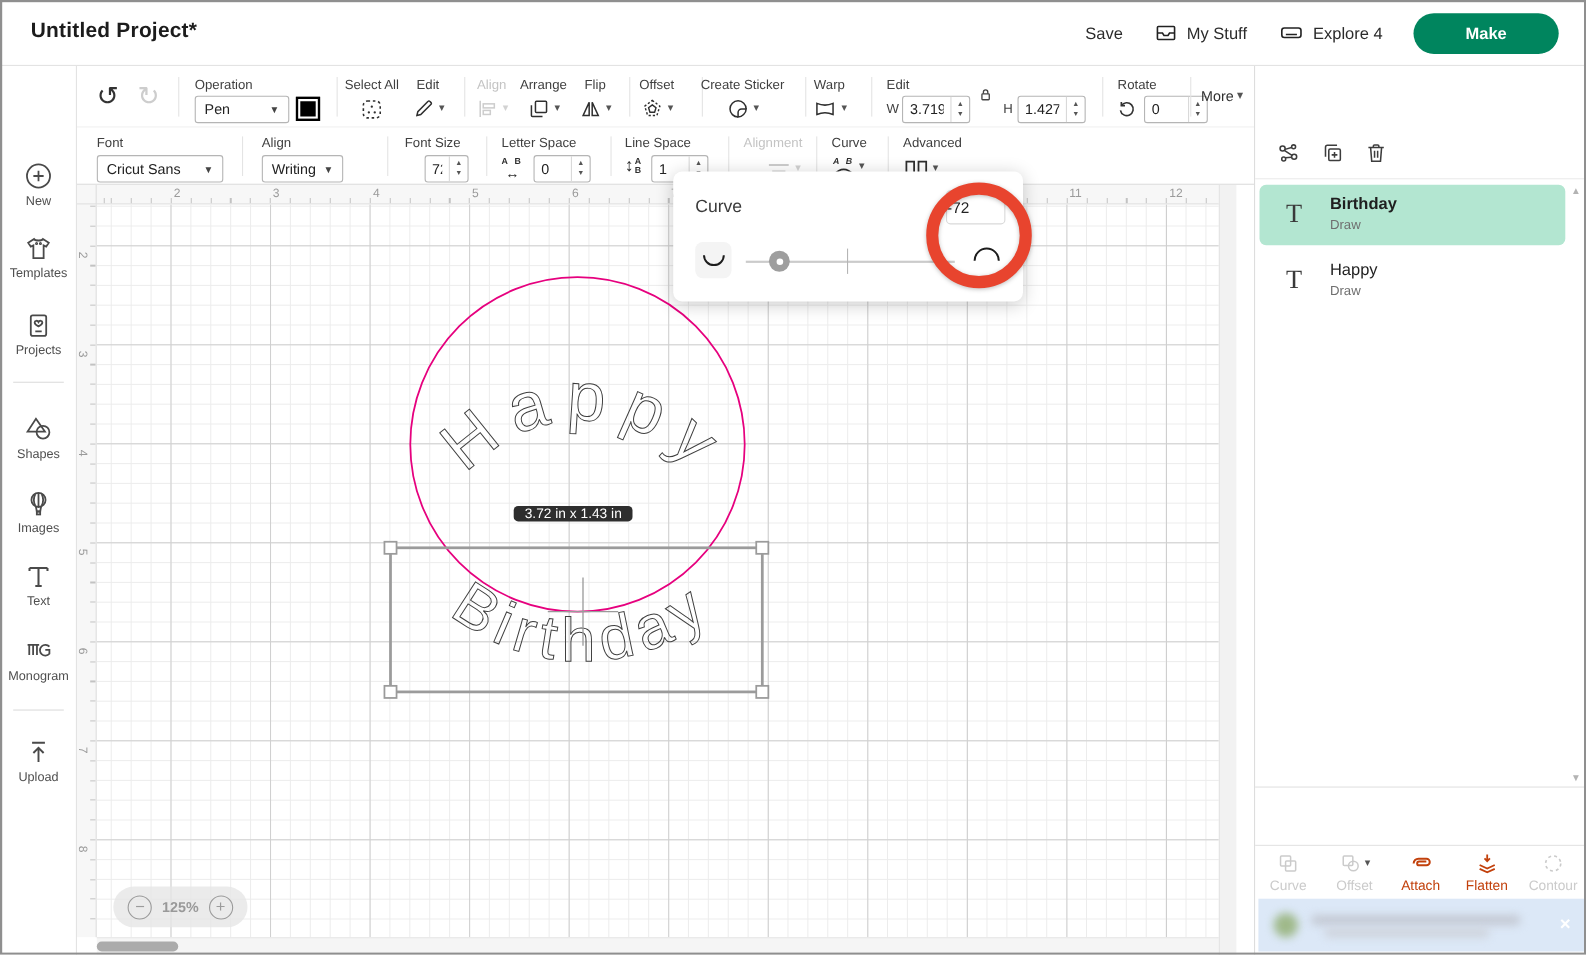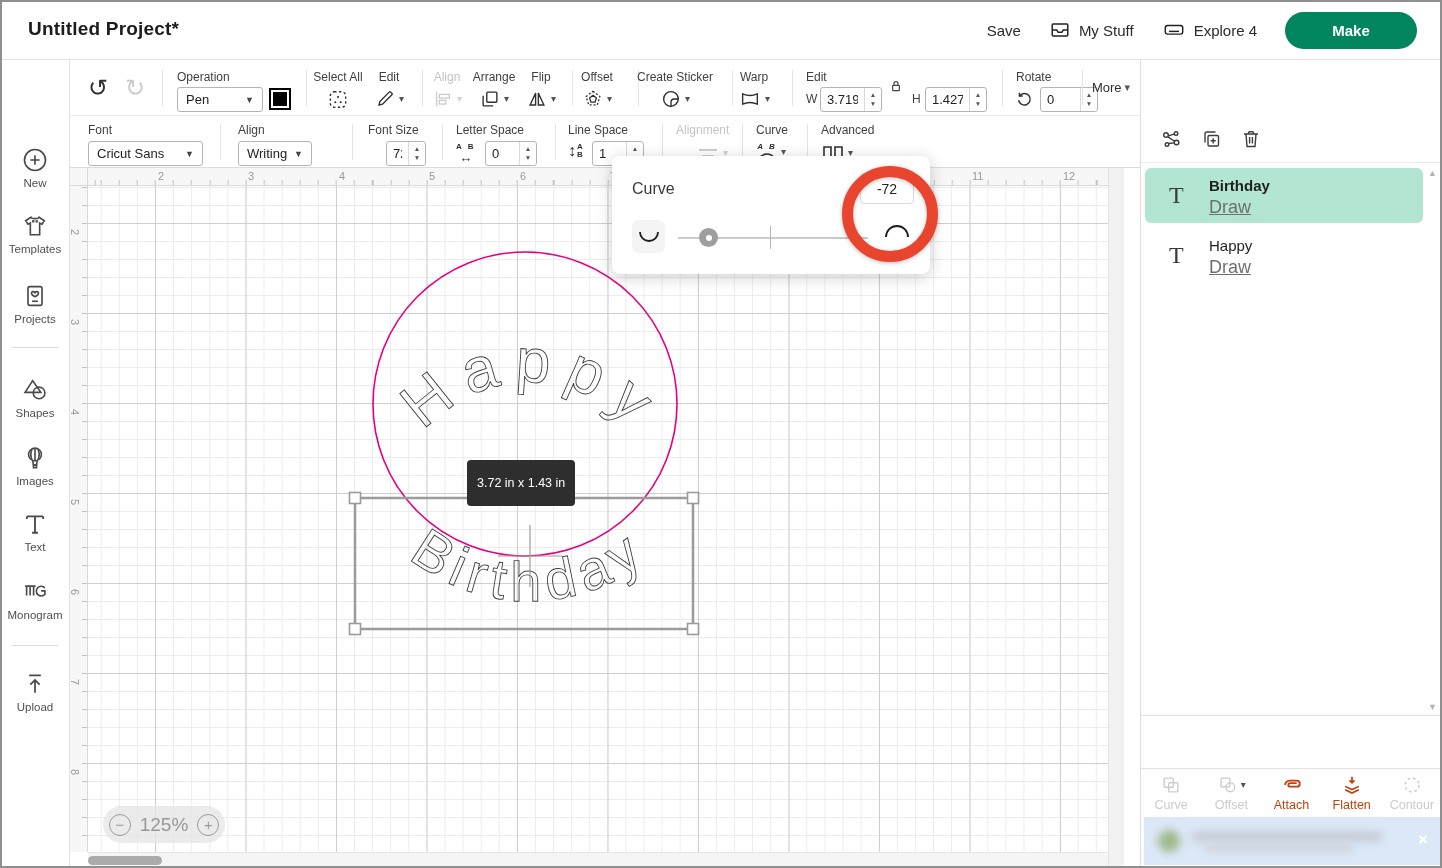--- a/index.html
+++ b/index.html
@@ -56,32 +56,32 @@
   .vr-num { position:absolute; left:2px; font-size:11px; color:#9a9a9a; transform:rotate(90deg); }
   .grid { position:absolute; left:18px; top:18px; width:1020px; height:666px; background:#fff;
     background-image:
       linear-gradient(to right,#cfcfcf 1px,transparent 1px),
       linear-gradient(to bottom,#cfcfcf 1px,transparent 1px),
       linear-gradient(to right,#ececec 1px,transparent 1px),
       linear-gradient(to bottom,#ececec 1px,transparent 1px);
     background-size:90.5px 100%,100% 90px,18.1px 100%,100% 18px;
     background-position:67px 0,0 37px,12.7px 0,0 1px; }
   .design-svg { position:absolute; left:18px; top:18px; width:1020px; height:666px; }
-  .size-tooltip { position:absolute; left:397px; top:292px; background:#2e2e2e; color:#fff; font-size:12.5px; padding:16px 10px; border-radius:4px; white-space:nowrap; z-index:8; }
+  .size-tooltip { position:absolute; left:397px; top:292px; background:#2e2e2e; color:#fff; font-size:12.5px; padding:0 10px; border-radius:4px; white-space:nowrap; z-index:8; }
   .zoom-pill { position:absolute; left:33px; top:638px; width:122px; height:37px; border-radius:19px; background:rgba(230,230,230,.78); display:flex; align-items:center; justify-content:center; gap:9px; z-index:8; }
   .zoom-circle { width:22px; height:22px; border-radius:50%; border:1.6px solid #9b9b9b; color:#9b9b9b; font-size:15px; line-height:19px; text-align:center; cursor:pointer; }
-  .zoom-val { font-size:19px; font-weight:400; color:#999; }
+  .zoom-val { font-size:13px; font-weight:700; color:#999; }
   .hscroll { position:absolute; left:18px; top:684px; width:1020px; height:16px; background:#f5f5f5; border-top:1px solid #e6e6e6; }
   .hscroll .thumb { position:absolute; left:0; top:3px; width:74px; height:9px; background:#ababab; border-radius:5px; cursor:grab; }
   .vscroll { position:absolute; left:1038px; top:0; width:16px; height:700px; background:#f2f2f2; border-left:1px solid #e4e4e4; }
 
   
   .curve-popup { position:absolute; left:612px; top:156px; width:318px; height:118px; background:#fff; border-radius:8px; box-shadow:0 3px 16px rgba(0,0,0,.2); z-index:50; }
   .curve-popup .cp-title { position:absolute; left:20px; top:24px; font-size:16px; color:#3b3b3b; }
-  .curve-popup .cp-input { position:absolute; left:248px; top:17px; width:54px; height:31px; border:1px solid #d9d9d9; border-radius:4px; font-size:14px; color:#222; text-align:center; outline:none; }
+  .curve-popup .cp-input { position:absolute; left:248px; top:17px; width:54px; height:31px; border:1px solid #d9d9d9; border-radius:4px; font-size:14px; color:#222; text-align:left; outline:none; }
   .cp-ubtn { position:absolute; left:20px; top:64px; width:33px; height:33px; background:#f4f4f4; border-radius:7px; display:flex; align-items:center; justify-content:center; cursor:pointer; }
   .cp-track { position:absolute; left:66px; top:81px; width:190px; height:2px; background:#cbcbcb; }
   .cp-tick { position:absolute; left:158px; top:70px; height:23px; border-left:1.5px solid #b5b5b5; }
   .cp-handle { position:absolute; left:87px; top:72px; width:19px; height:19px; border-radius:50%; background:#9e9e9e; cursor:grab; }
   .cp-handle::after { content:""; position:absolute; left:6.5px; top:6.5px; width:6px; height:6px; border-radius:50%; background:#fff; }
   .cp-arc-right { position:absolute; left:270px; top:64px; }
   .red-ring { position:absolute; left:842px; top:166px; width:96px; height:96px; border:11px solid #e8442e; border-radius:50%; z-index:60; filter:drop-shadow(0 1px 2px rgba(0,0,0,.25)); }
 
   
   .panel { position:absolute; left:1140px; top:60px; width:302px; height:808px; background:#fff; border-left:1px solid #ddd; z-index:20; }
@@ -89,21 +89,21 @@
   .tab { position:absolute; top:18px; font-size:15px; cursor:pointer; }
   .tab.active { color:#0c7a5f; font-weight:700; }
   .tab.inactive { color:#3f3f3f; }
   .tab-underline { position:absolute; left:0; bottom:0; width:80px; height:3px; background:#0c7a5f; }
   .panel-icons { position:absolute; left:0; top:56px; width:100%; height:47px; border-bottom:1px solid #ececec; color:#3d3d3d; }
   .pi { position:absolute; top:11px; cursor:pointer; }
   .layer-row { position:absolute; left:4px; width:278px; height:55px; border-radius:6px; cursor:pointer; }
   .layer-row.selected { background:#b3e6d1; }
   .layer-T { position:absolute; left:24px; top:14px; font-family:"Liberation Serif", serif; font-size:24px; color:#3a3a3a; }
   .layer-name { position:absolute; left:64px; top:9px; font-size:15px; color:#1f1f1f; font-weight:600; }
-  .layer-type { position:absolute; left:64px; top:29px; font-size:18px; color:#6f6f6f;text-decoration:underline; }
+  .layer-type { position:absolute; left:64px; top:29px; font-size:12px; color:#6f6f6f; }
   .panel-scroll-up { position:absolute; right:5px; top:108px; font-size:9px; color:#b3b3b3; }
   .panel-scroll-dn { position:absolute; right:5px; top:642px; font-size:9px; color:#b3b3b3; }
   .panel-div { position:absolute; left:0; top:655px; width:100%; border-top:1px solid #e2e2e2; }
   .canvas-row { position:absolute; left:0; top:656px; width:100%; height:52px; }
   .canvas-swatch { position:absolute; left:12px; top:7px; width:45px; height:37px; background:#fff; border:1.5px solid #8c8c8c; cursor:pointer; }
   .canvas-label { position:absolute; left:72px; top:20px; font-size:13px; color:#2e2e2e; }
   .actions-bar { position:absolute; left:0; top:708px; width:100%; height:48px; border-top:1px solid #e3e3e3; display:flex; }
   .action { flex:1; display:flex; flex-direction:column; align-items:center; justify-content:center; gap:2px; font-size:12.5px; cursor:pointer; }
   .action.disabled { color:#cbcbcb; }
   .action.enabled { color:#c2410c; }

